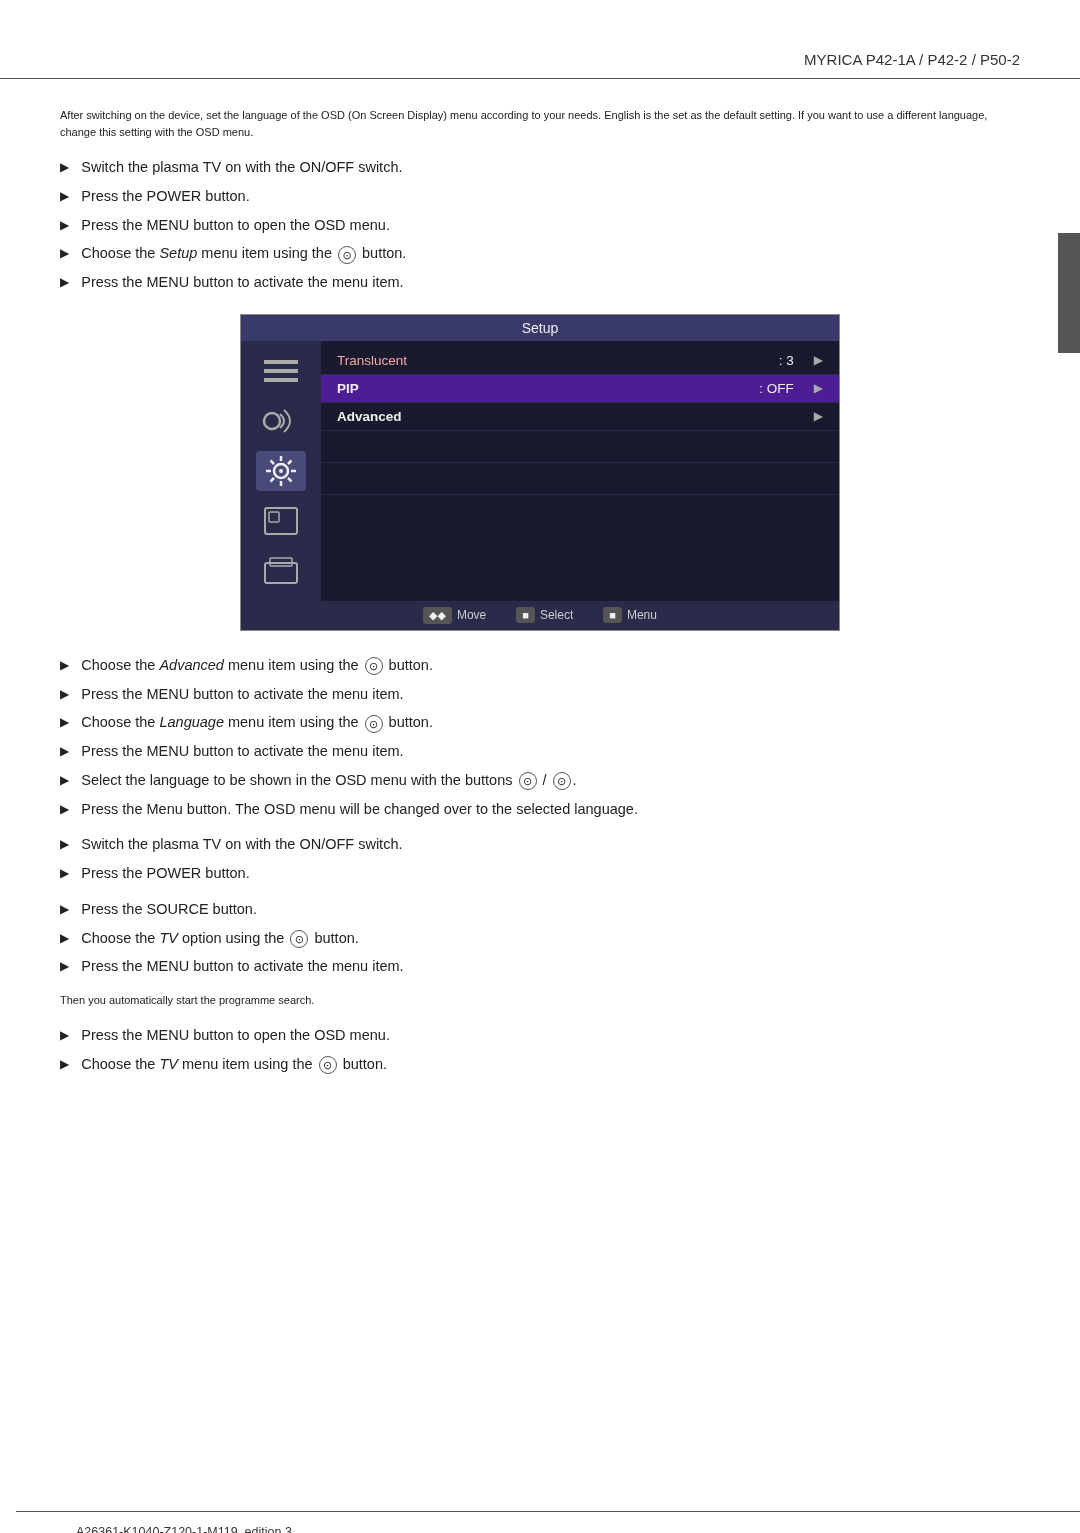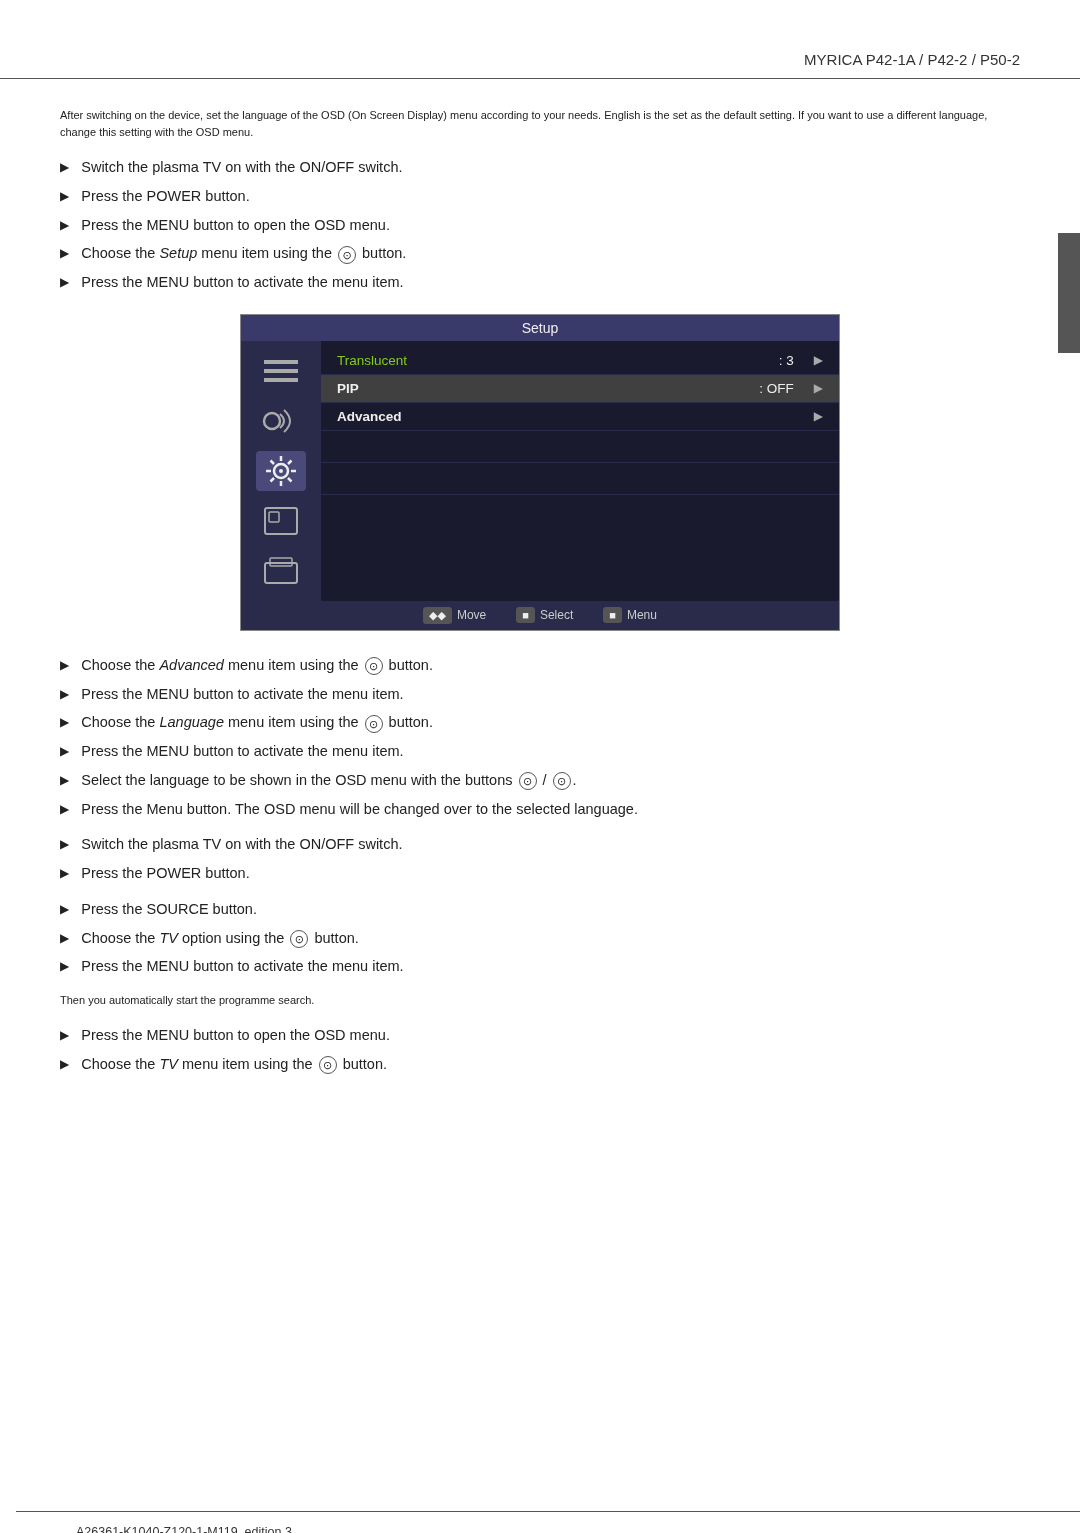--- a/index.html
+++ b/index.html
@@ -141,26 +141,26 @@
       flex: 1;
       padding: 6px 0;
     }
     .osd-row {
       display: flex;
       align-items: center;
       padding: 6px 16px;
       border-bottom: 1px solid #2a2a4a;
     }
     .osd-row.highlighted {
-      background: #404040;
+      background: #4c1d95;
     }
     .osd-row-label {
       flex: 1;
       font-size: 13.5px;
-      color: #84cc16;
+      color: #fca5a5;
     }
     .osd-row-label.bold-label {
       font-weight: bold;
       color: #eee;
     }
     .osd-row-value {
       font-size: 13.5px;
       color: #eee;
       margin-right: 20px;
     }

